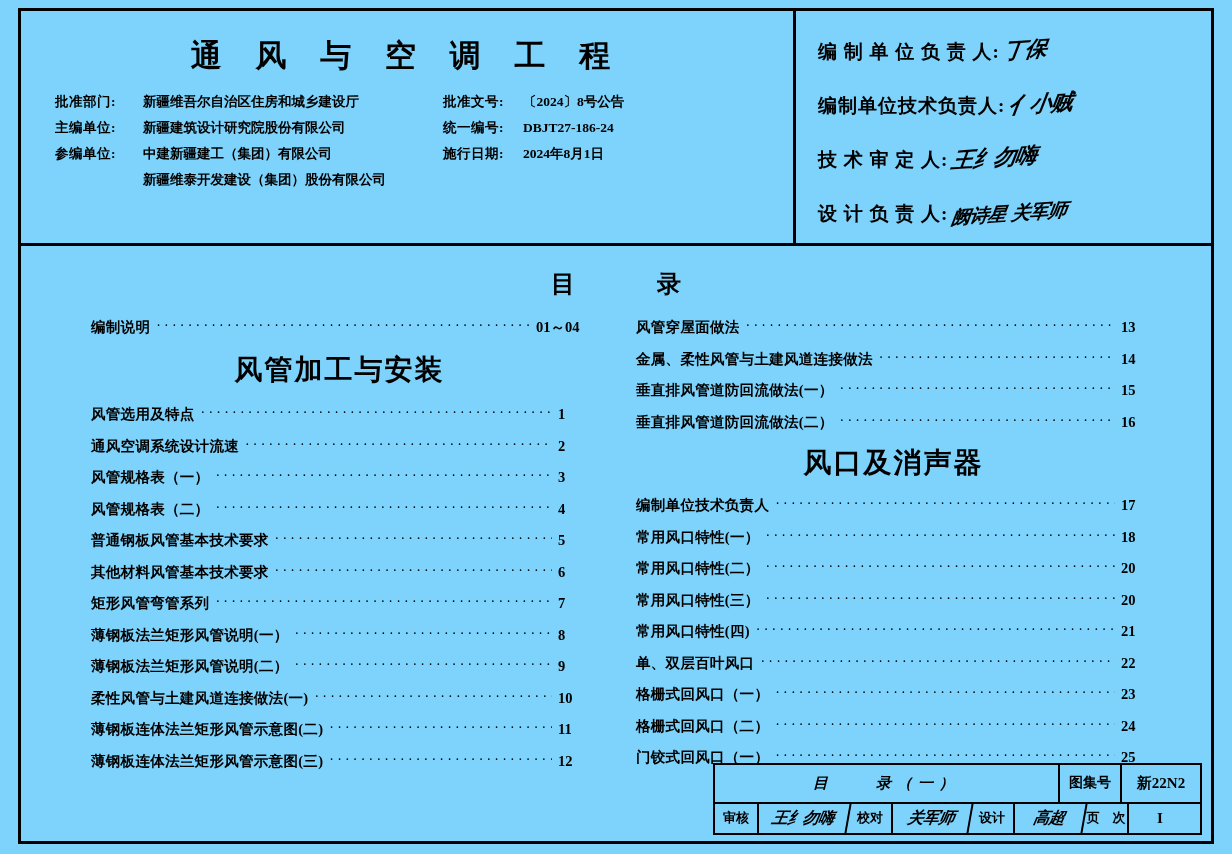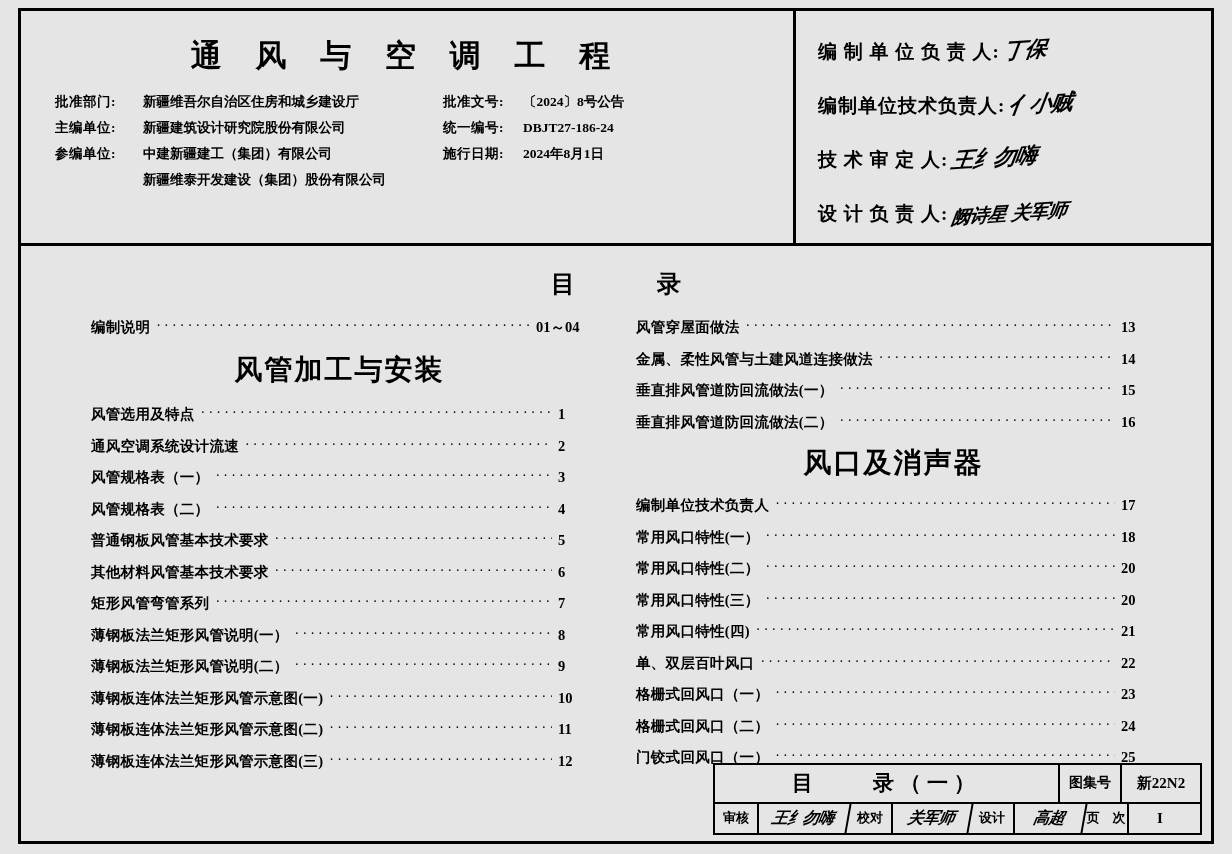--- a/index.html
+++ b/index.html
@@ -8,21 +8,21 @@
     background: #ffffff;
   }
   body {
     font-family: "Liberation Serif", "DejaVu Serif", serif;
     color: #000;
   }
   .page {
     position: relative;
     width: 1232px;
     height: 854px;
-    background: #e5e5e5;
+    background: #7dd3fc;
     box-sizing: border-box;
   }
   .outer-frame {
     position: absolute;
     left: 18px;
     top: 8px;
     width: 1196px;
     height: 836px;
     border: 3px solid #000;
     box-sizing: border-box;
@@ -192,25 +192,26 @@
     display: flex;
     height: 40px;
     border-bottom: 2px solid #000;
     box-sizing: border-box;
   }
   .footer-title {
     flex: 1;
     display: flex;
     align-items: center;
     justify-content: center;
-    font-size: 21px;
+    font-size: 15px;
     font-weight: bold;
     letter-spacing: 6px;
     border-right: 2px solid #000;
     box-sizing: border-box;
+    font-style: italic;
   }
   .footer-atlas-label {
     width: 62px;
     display: flex;
     align-items: center;
     justify-content: center;
     font-size: 14px;
     font-weight: bold;
     border-right: 2px solid #000;
     box-sizing: border-box;
@@ -362,21 +363,21 @@
           <span class="toc-text">薄钢板法兰矩形风管说明(一）</span>
           <span class="toc-dots">·····························································</span>
           <span class="toc-page">8</span>
         </div>
         <div class="toc-line">
           <span class="toc-text">薄钢板法兰矩形风管说明(二）</span>
           <span class="toc-dots">·····························································</span>
           <span class="toc-page">9</span>
         </div>
         <div class="toc-line">
-          <span class="toc-text">薄钢板连体法兰矩形风管示意图(一)</span>
+          <span class="toc-text">柔性风管与土建风道连接做法(一)</span>
           <span class="toc-dots">·····························································</span>
           <span class="toc-page">10</span>
         </div>
         <div class="toc-line">
           <span class="toc-text">薄钢板连体法兰矩形风管示意图(二)</span>
           <span class="toc-dots">·····························································</span>
           <span class="toc-page">11</span>
         </div>
         <div class="toc-line">
           <span class="toc-text">薄钢板连体法兰矩形风管示意图(三)</span>

